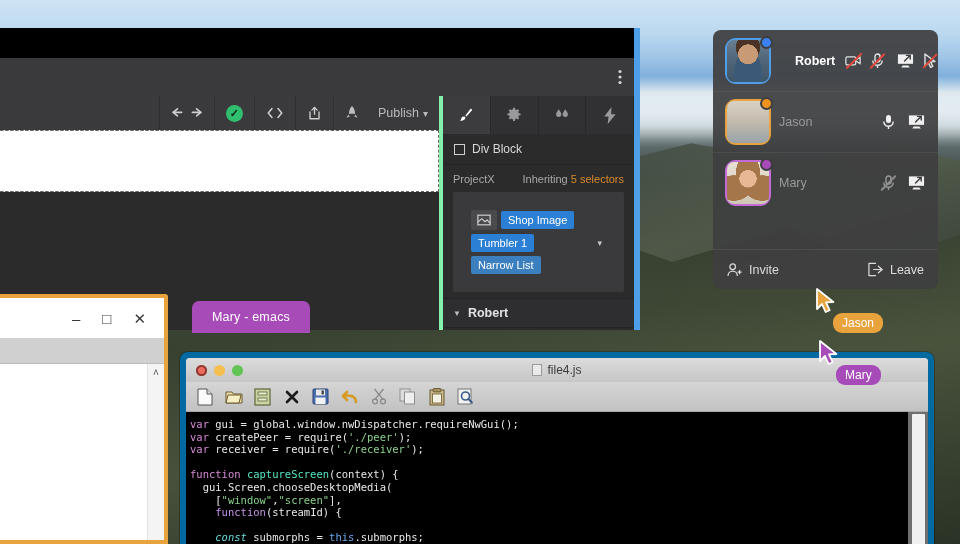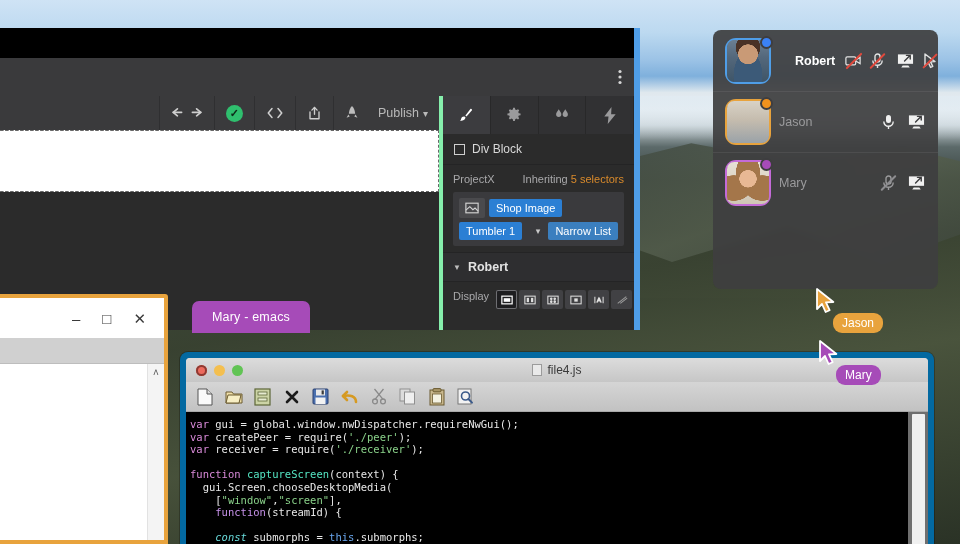--- a/index.html
+++ b/index.html
@@ -85,21 +85,21 @@
   #wf-tabs .t.active { background:#3c3c3f; color:#fff; }
   #wf-divblock {
     display:flex; align-items:center; gap:7px; padding: 8px 11px;
     color:#d8d8d8; font-size:12px; border-bottom:1px solid #242425;
   }
   .sq-ic { width:11px;height:11px;border:1.6px solid #cfcfcf; display:inline-block;}
   #wf-selector { padding: 8px 10px 6px; }
   .sel-head { display:flex; justify-content:space-between; font-size:11px; color:#a9a9ab; margin-bottom:7px;}
   .sel-head .inherit { color:#a9a9ab; }
   .sel-head .inherit b { color:#d98a2b; font-weight:normal; }
-  .sel-box { background:#3a3a3d; border-radius:2px; padding:6px; display:flex; flex-wrap:wrap; gap:4px; align-items:center; }
+  .sel-box { background:#3a3a3d; border-radius:2px; padding:18px; display:flex; flex-wrap:wrap; gap:4px; align-items:center; }
   .sel-thumb { width:26px;height:20px;background:#4a4a4d;border-radius:2px;display:flex;align-items:center;justify-content:center;color:#cfcfcf;font-size:11px;}
   .chip { background:#2b7fd4; color:#fff; font-size:11px; padding:3px 7px; border-radius:2px; white-space:nowrap;}
   .chip.dim { background:#3b7fbf; }
   .caret-dn { color:#c9c9c9; font-size:9px; margin-left:auto; padding-right:4px;}
   .onpage { font-size:10.5px; color:#8d8d8f; padding: 6px 2px 2px;}
   .sec-head {
     display:flex; align-items:center; gap:7px; padding: 7px 10px;
     border-top:1px solid #242425; border-bottom:1px solid #242425;
     color:#e2e2e2; font-size:12.5px; font-weight:bold; background:#2e2e30;
   }
@@ -618,20 +618,38 @@
       <span class="px-ic">
         <svg width="17" height="16" viewBox="0 0 18 16" fill="#f0f0f0">
             <path d="M1 1 h16 v10 H1 Z"></path>
             <path d="M6 12.8 h6 l1.5 2 H4.5 Z"></path>
             <path d="M8 8 L14 2 M10 2 H14 V6" stroke="#3c3c3e" stroke-width="1.5" fill="none" stroke-linecap="round"></path>
           </svg>
       </span>
     </span>
   </div>
 
+  <div id="px-foot">
+    <span class="f">
+      <svg width="16" height="14" viewBox="0 0 17 15" fill="none" stroke="#dcdcdc" stroke-width="1.3">
+          <circle cx="6" cy="4" r="3"></circle>
+          <path d="M1 14 c0 -3.4 2.3 -5.4 5 -5.4 c2.7 0 5 2 5 5.4"></path>
+          <path d="M13.4 7.6 V12 M11.2 9.8 H15.6"></path>
+        </svg>
+      <span>Invite</span>
+    </span>
+    <span class="f">
+      <svg width="16" height="15" viewBox="0 0 17 15" fill="none" stroke="#dcdcdc" stroke-width="1.3" stroke-linecap="round" stroke-linejoin="round">
+          <path d="M8 1 H1 V14 H8"></path>
+          <path d="M11 4 L15 7.5 L11 11"></path>
+          <path d="M15 7.5 H6"></path>
+        </svg>
+      <span>Leave</span>
+    </span>
+  </div>
 </div>
 
 <div class="cursor" style="left:815px; top:288px;">
   <svg width="22" height="26" viewBox="0 0 22 26">
     <path d="M2 1 L2 21 L7 16 L10.6 24 L14.6 22.2 L11 14.4 L18.4 14 Z" fill="#e8a33d" stroke="#ffffff" stroke-width="1.8" stroke-linejoin="round"></path>
   </svg>
 </div>
 <div class="cur-label" id="cur-jason-lbl" style="left:833px; top:313px;">Jason</div>
 
 <div class="cursor" style="left:818px; top:340px;">

